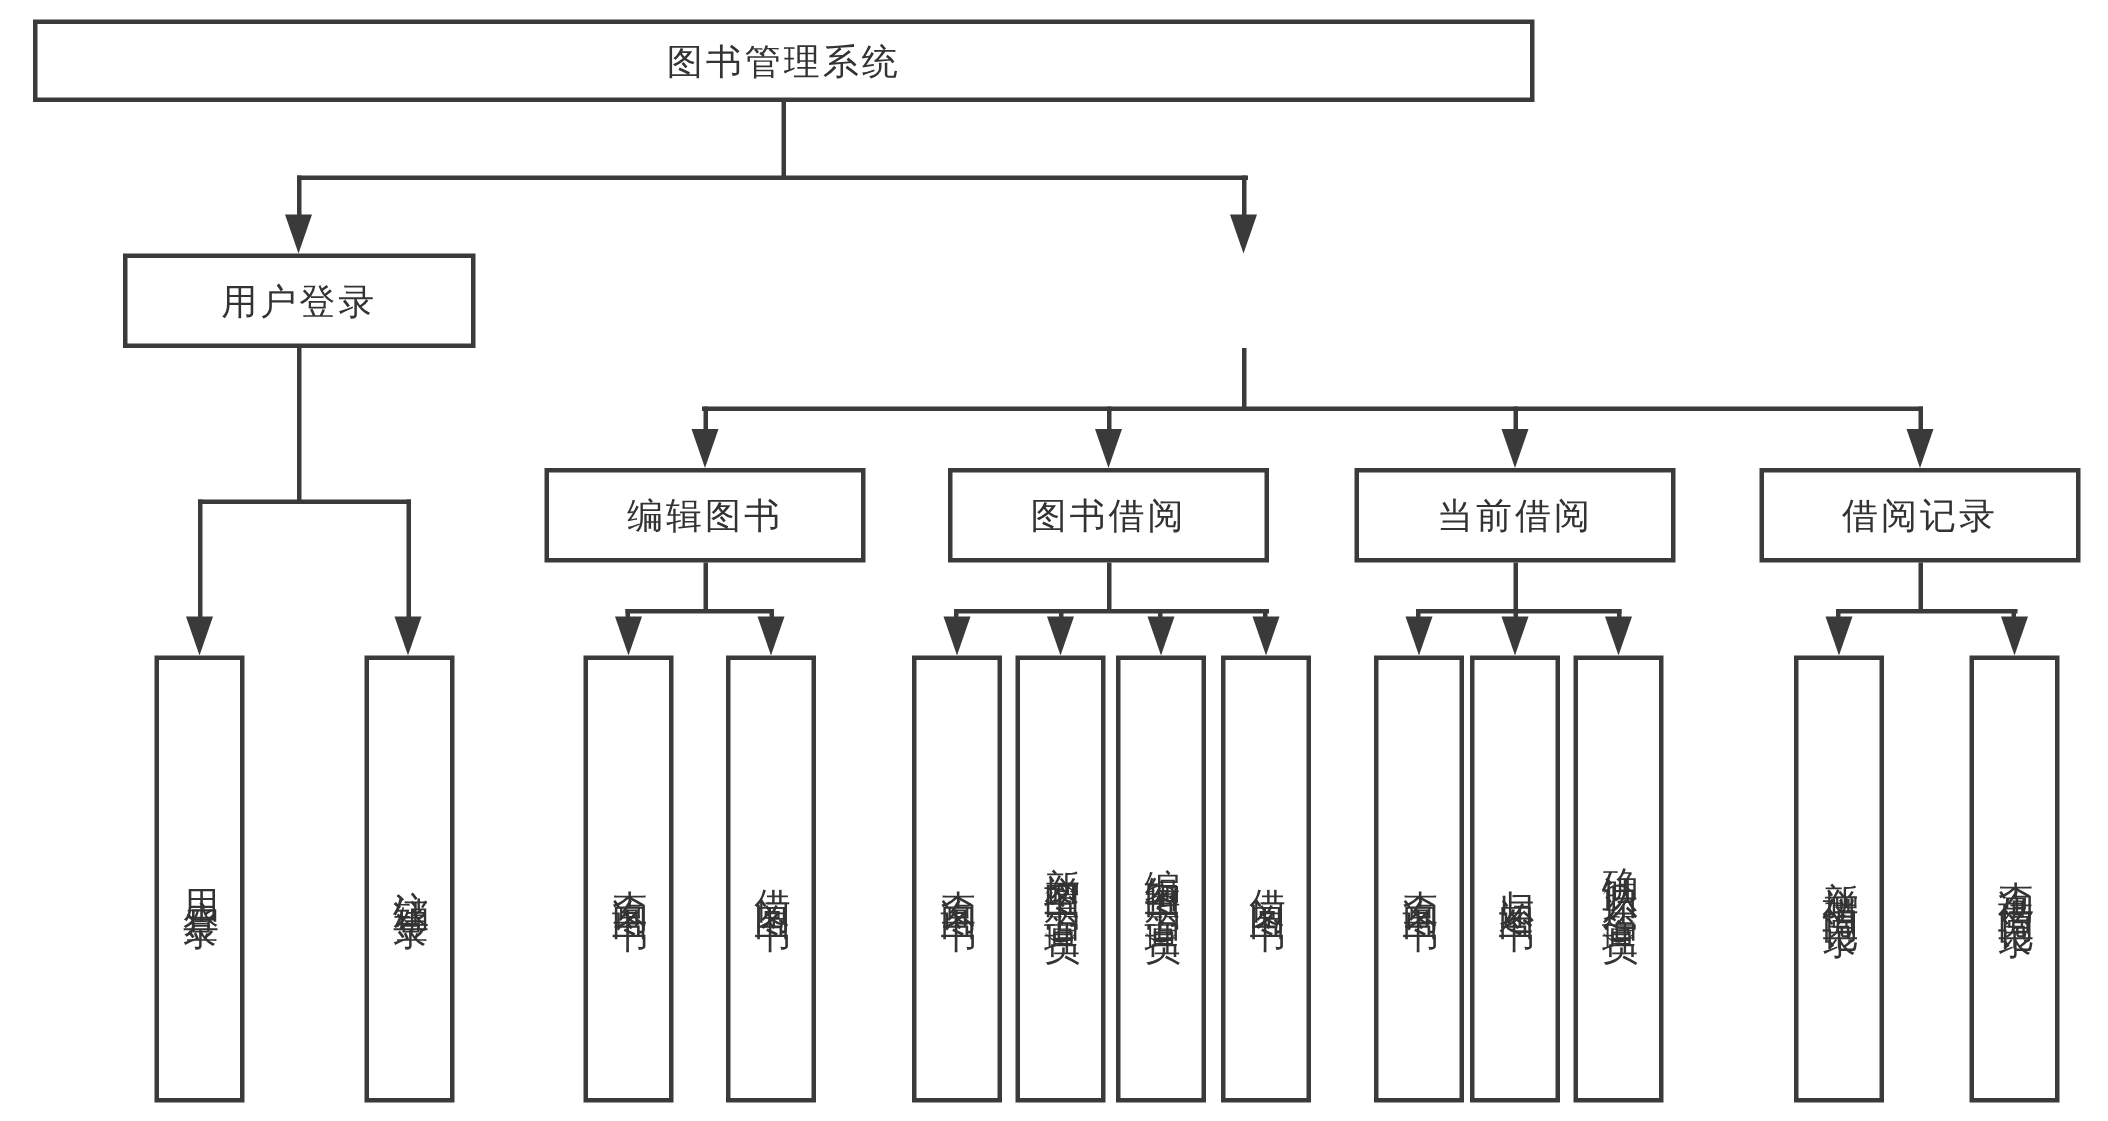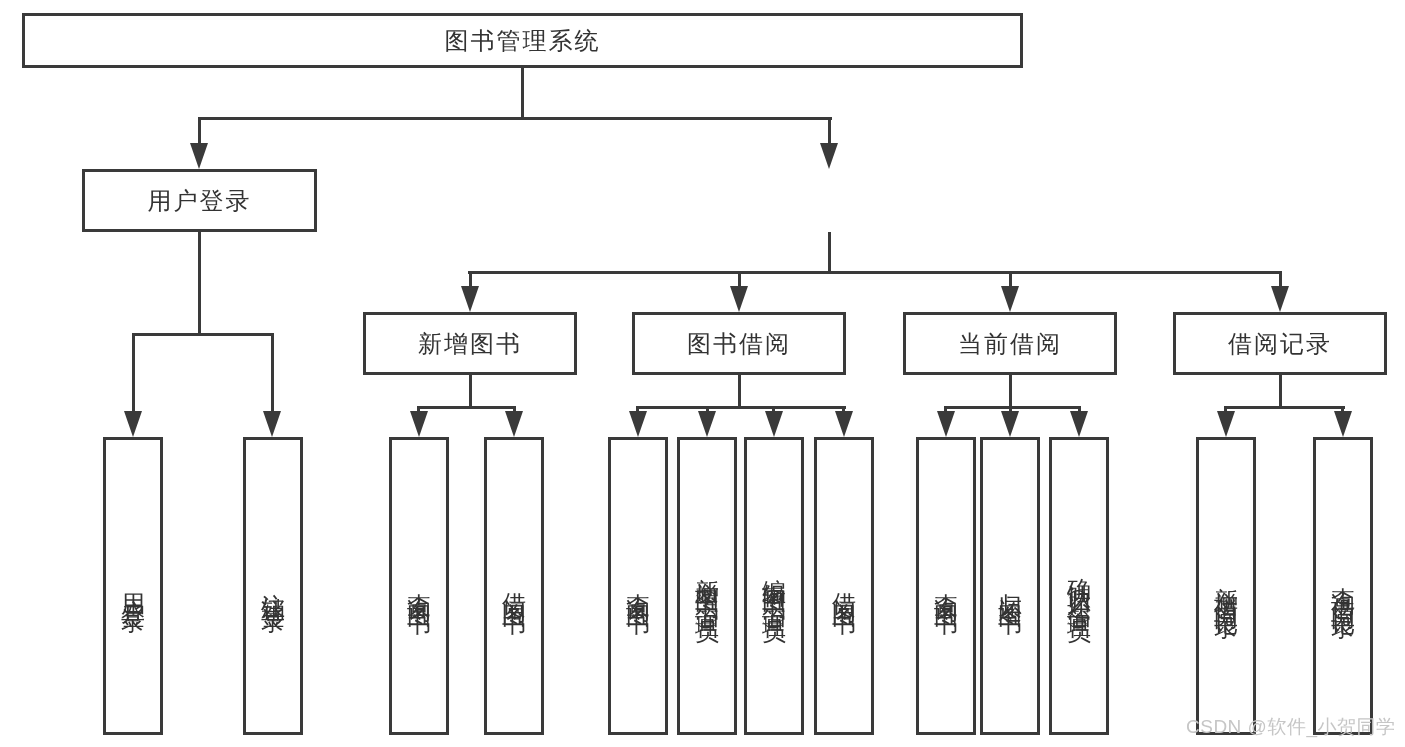--- a/index.html
+++ b/index.html
@@ -49,21 +49,21 @@
   <div class="hline" style="left:468px;top:271px;width:814px;"></div>
   <div class="vline" style="left:469px;top:271px;height:17px;"></div>
   <div class="arrow" style="left:461px;top:286px;"></div>
   <div class="vline" style="left:738px;top:271px;height:17px;"></div>
   <div class="arrow" style="left:730px;top:286px;"></div>
   <div class="vline" style="left:1009px;top:271px;height:17px;"></div>
   <div class="arrow" style="left:1001px;top:286px;"></div>
   <div class="vline" style="left:1279px;top:271px;height:17px;"></div>
   <div class="arrow" style="left:1271px;top:286px;"></div>
 
-  <div class="box" style="left:363px;top:312px;width:214px;height:63px;">新增图书</div>
+  <div class="box" style="left:363px;top:312px;width:214px;height:63px;">编辑图书</div>
   <div class="box" style="left:903px;top:312px;width:214px;height:63px;">当前借阅</div>
   <div class="box" style="left:632px;top:312px;width:214px;height:63px;">图书借阅</div>
   <div class="box" style="left:1173px;top:312px;width:214px;height:63px;font-family:Liberation Mono, monospace;">借阅记录</div>
 
   <div class="vline" style="left:469px;top:375px;height:32px;"></div>
   <div class="hline" style="left:417px;top:406px;width:99px;"></div>
   <div class="vline" style="left:417px;top:406px;height:9px;"></div>
   <div class="arrow" style="left:410px;top:411px;"></div>
   <div class="vline" style="left:513px;top:406px;height:9px;"></div>
   <div class="arrow" style="left:505px;top:411px;"></div>
@@ -106,15 +106,14 @@
   <div class="vbox" style="left:744px;top:437px;width:60px;height:298px;">编辑图书（管理员）</div>
   <div class="vbox" style="left:814px;top:437px;width:60px;height:298px;">借阅图书</div>
 
   <div class="vbox" style="left:916px;top:437px;width:60px;height:298px;">查询图书</div>
   <div class="vbox" style="left:980px;top:437px;width:60px;height:298px;">归还图书</div>
   <div class="vbox" style="left:1049px;top:437px;width:60px;height:298px;">确认归还（管理员）</div>
 
   <div class="vbox" style="left:1196px;top:437px;width:60px;height:298px;">新增借阅记录</div>
   <div class="vbox" style="left:1313px;top:437px;width:60px;height:298px;">查询借阅记录</div>
 
-  <div class="watermark">CSDN @软件_小贺同学</div>
 
 </div>
 
 </body></html>

